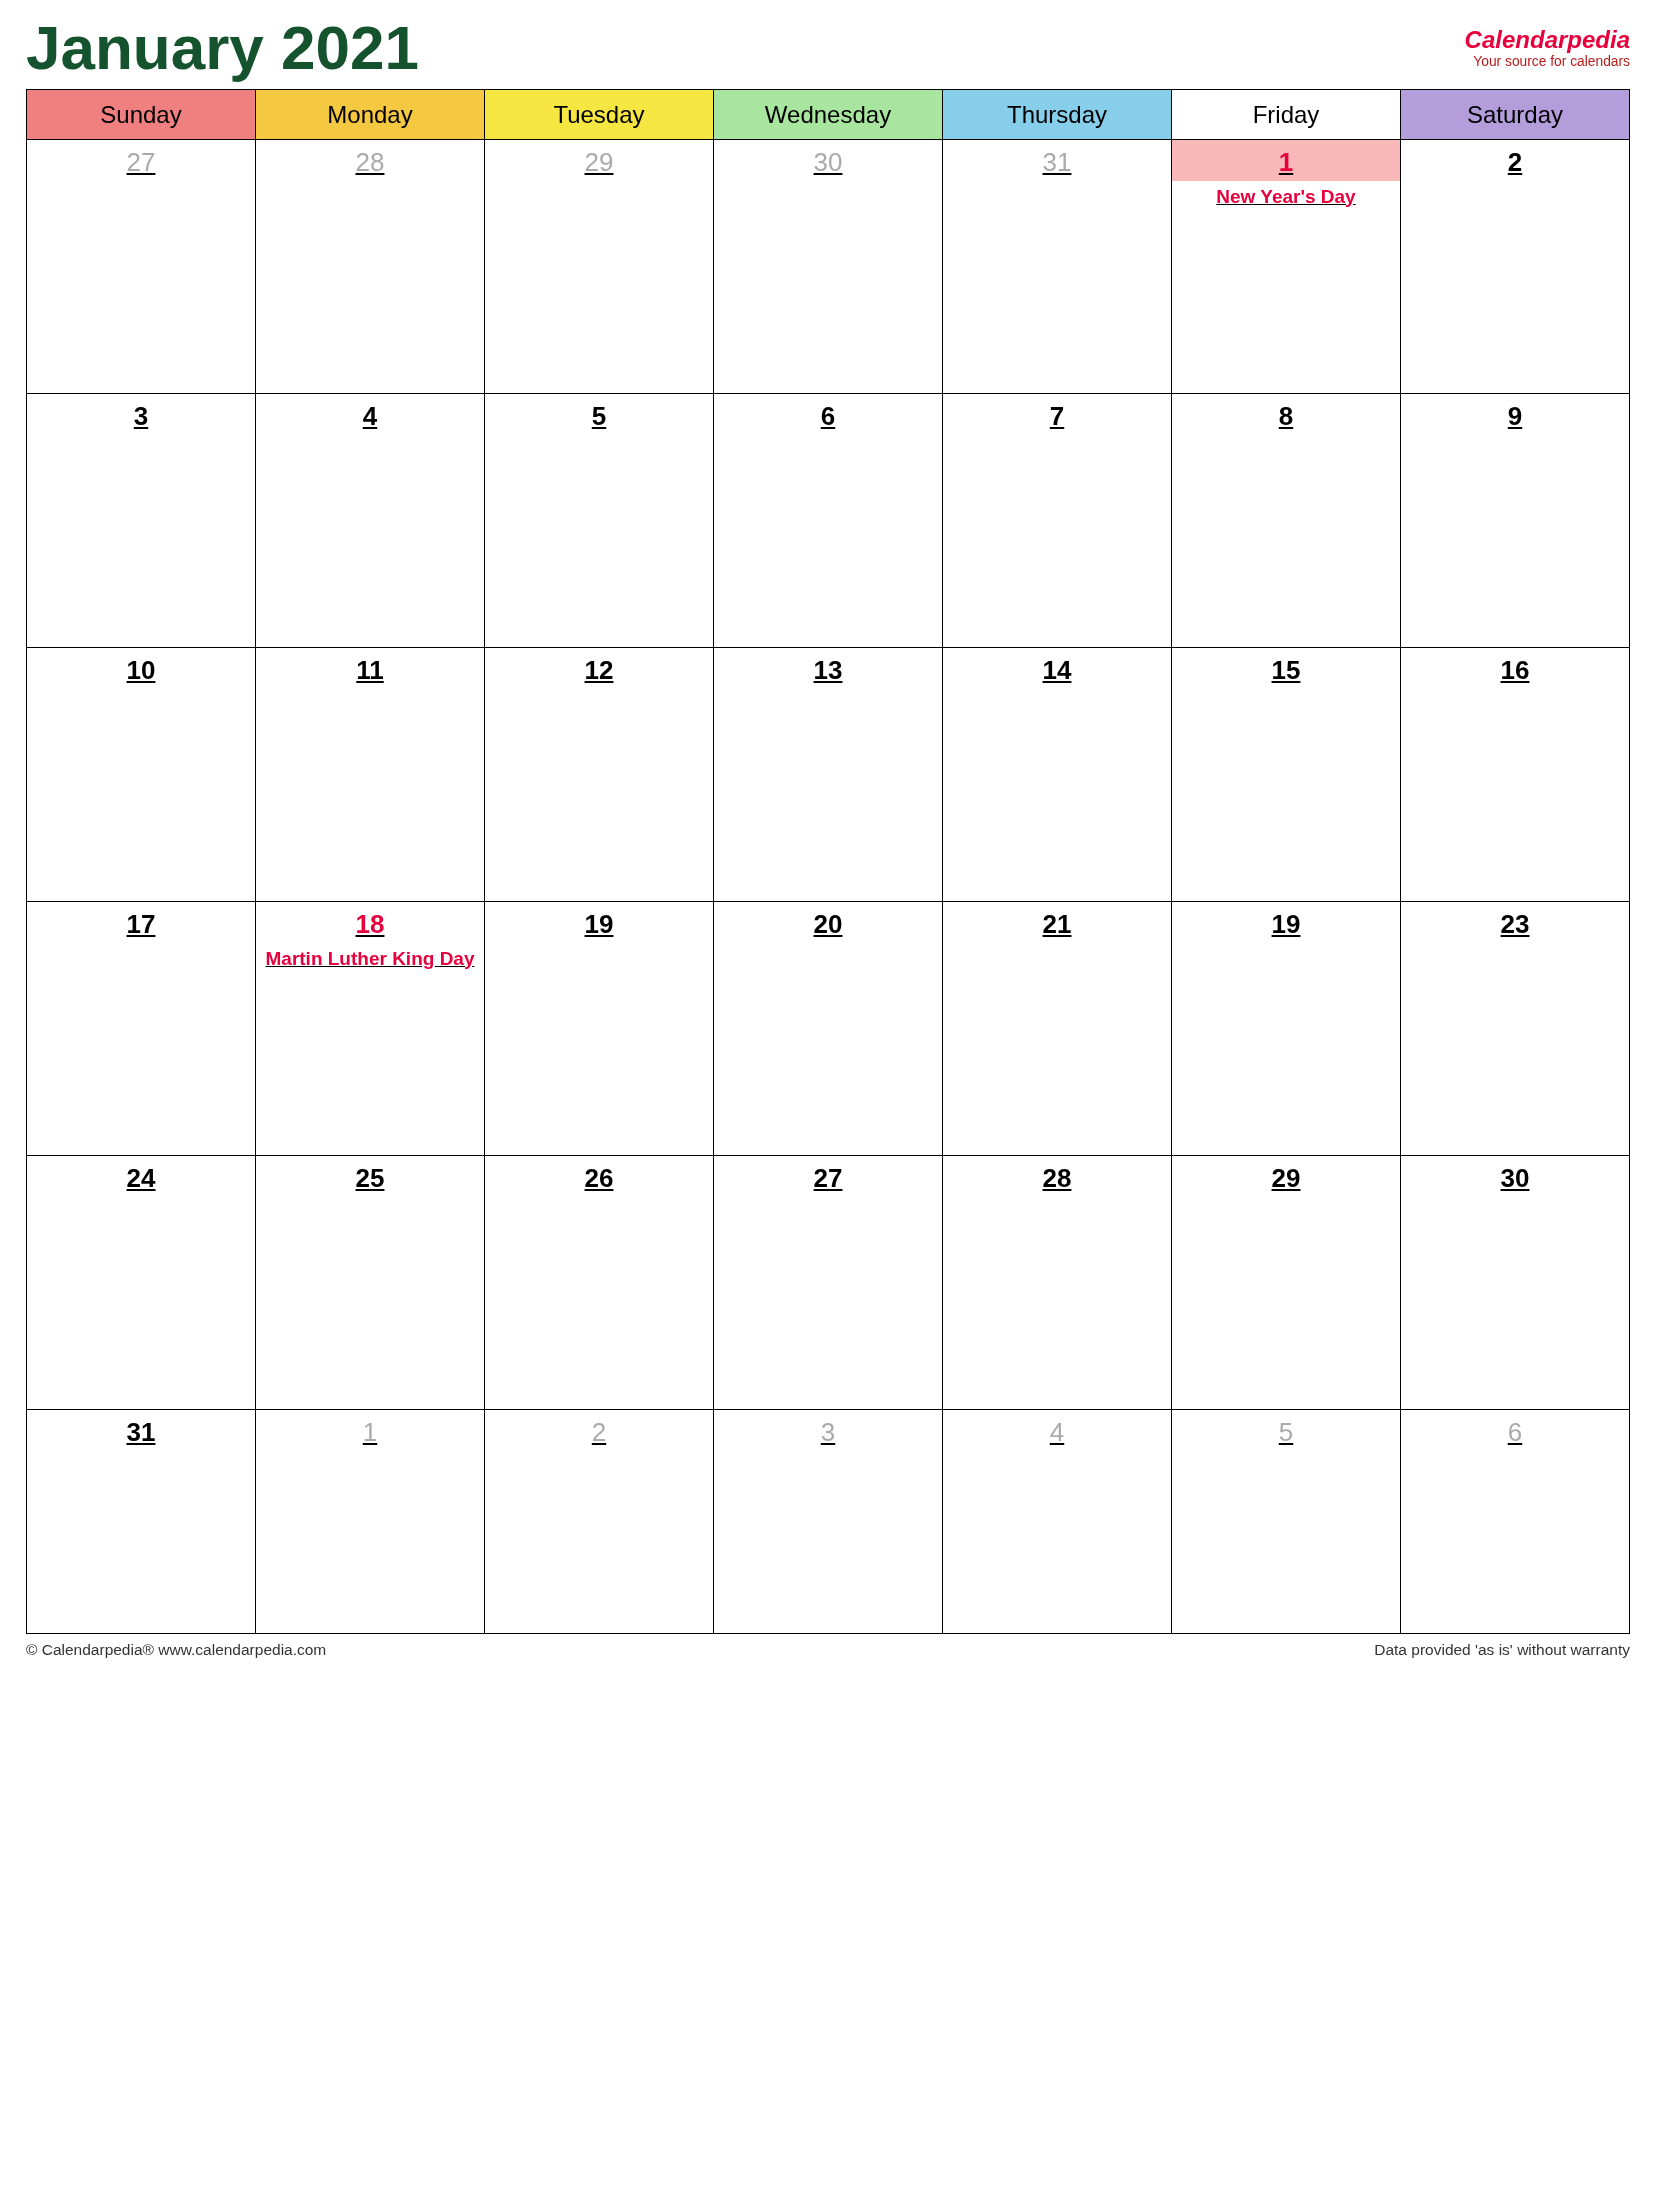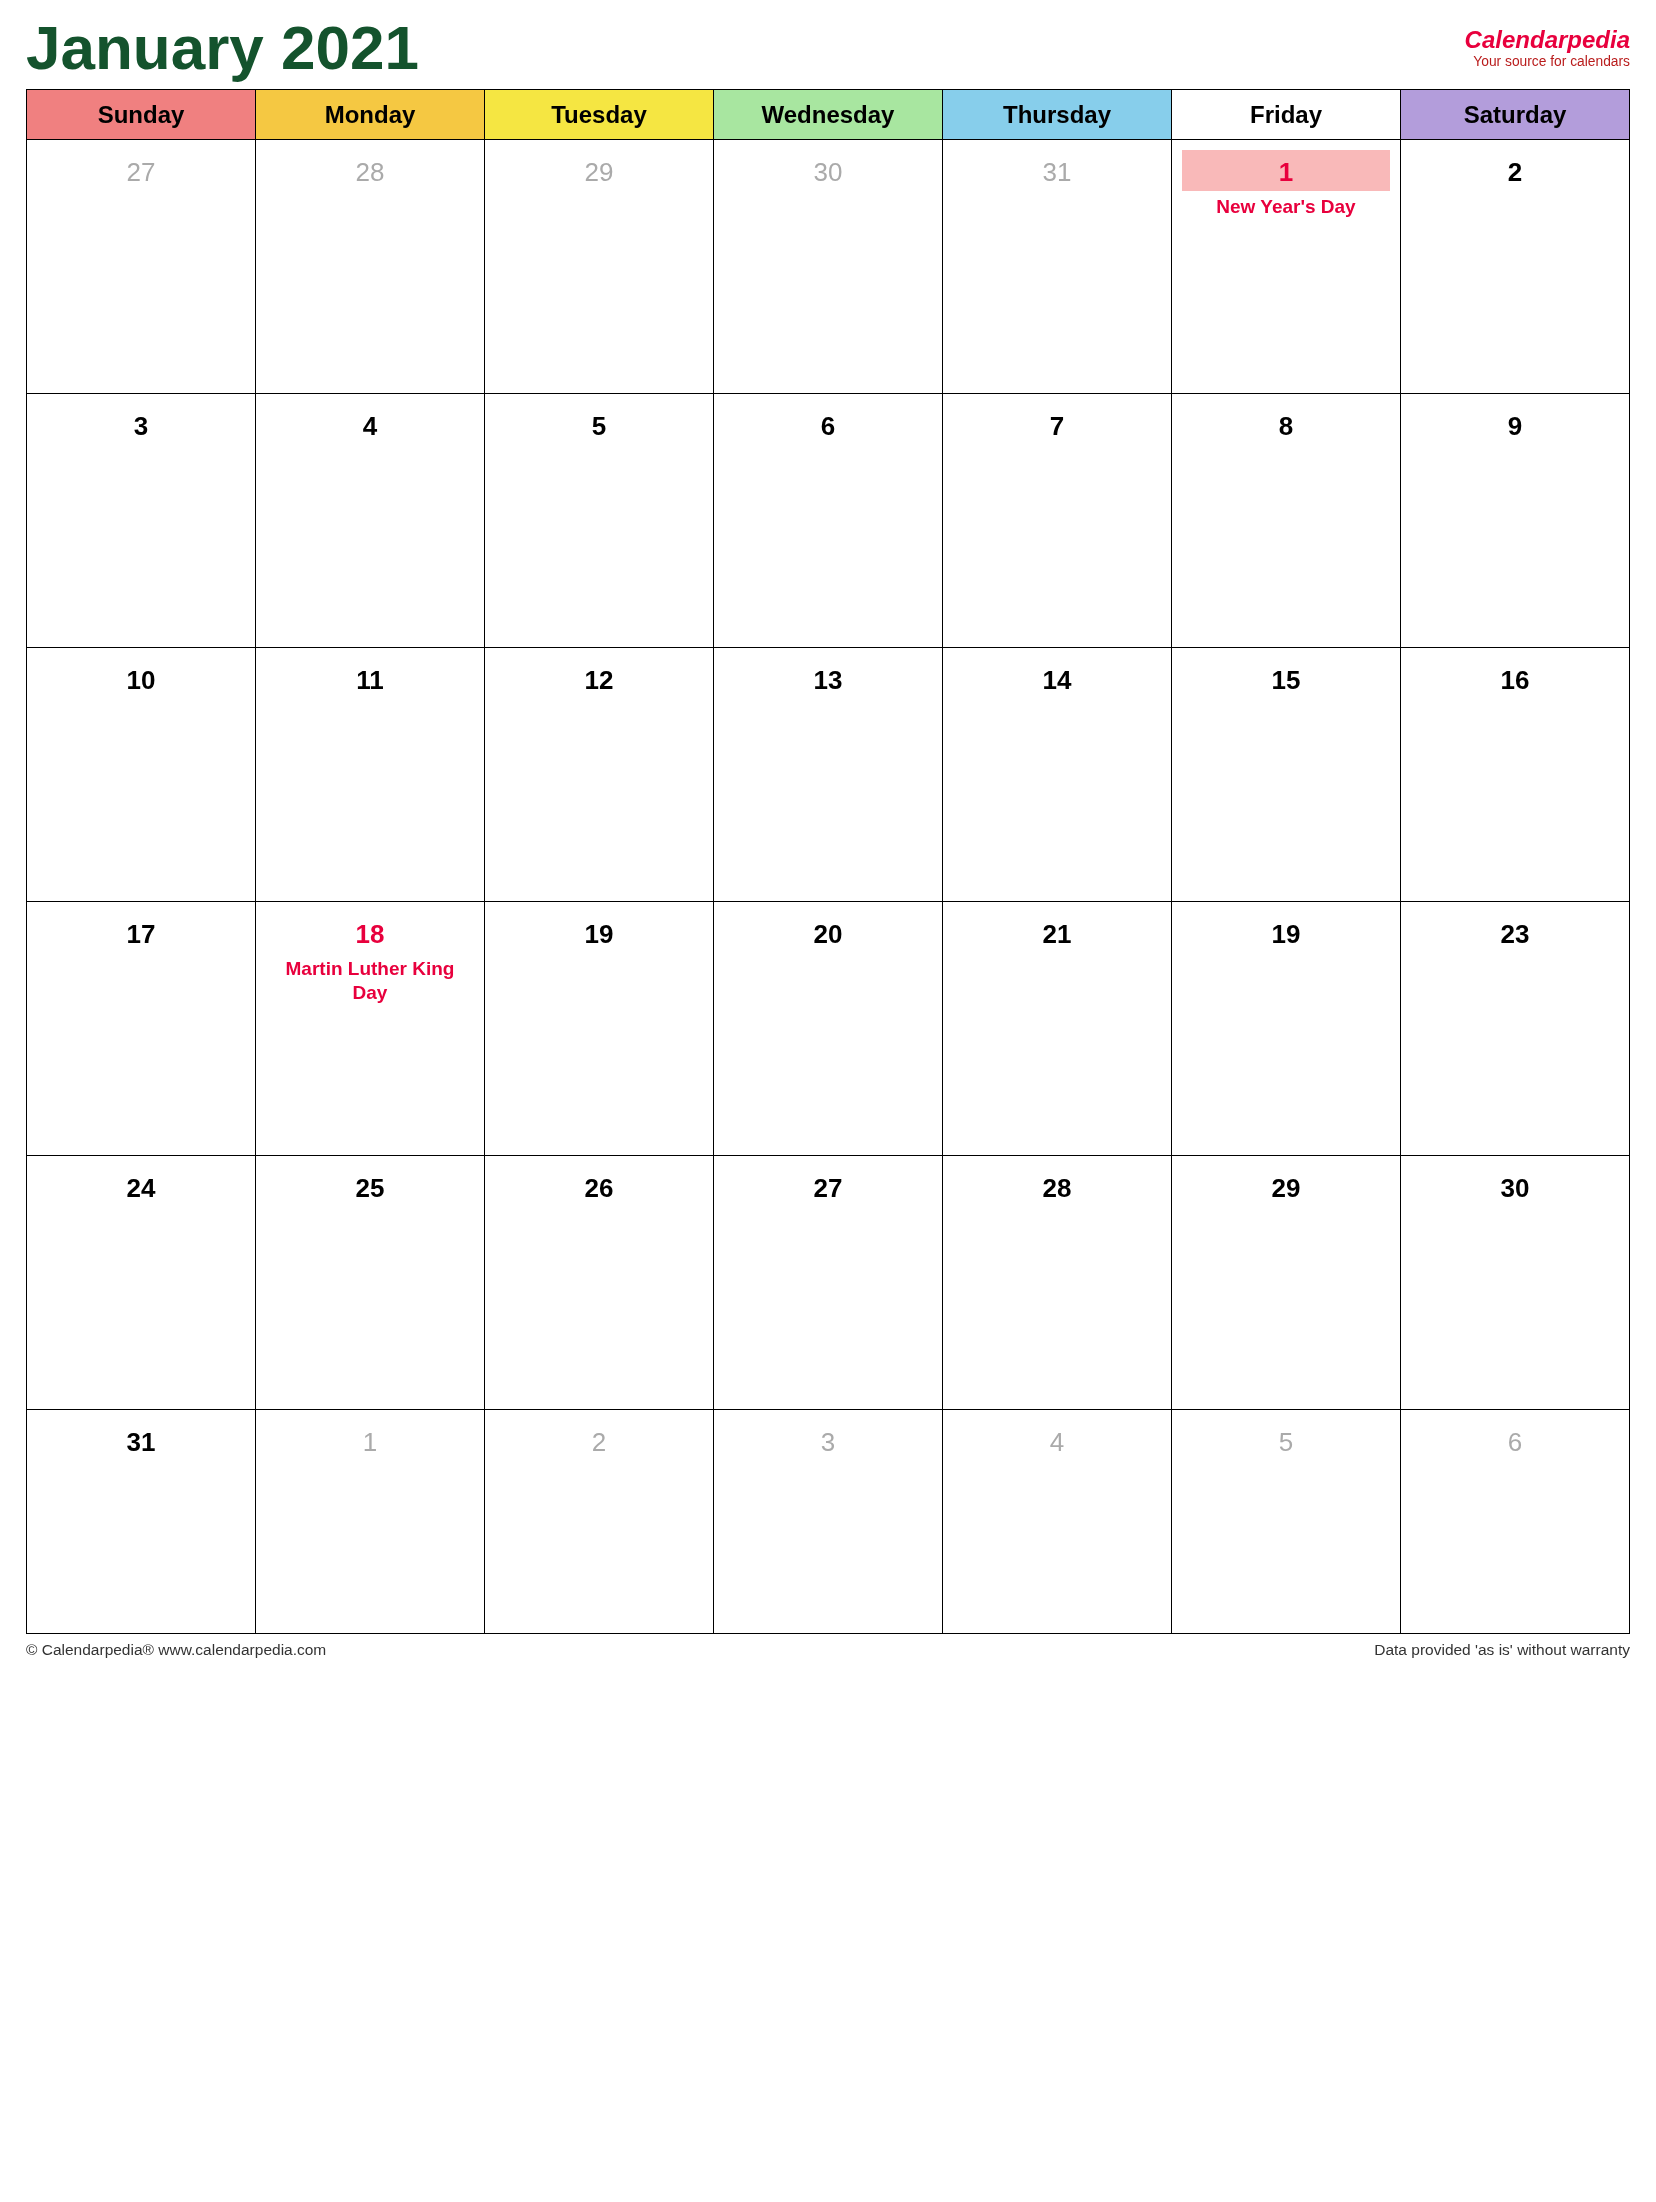--- a/index.html
+++ b/index.html
@@ -54,38 +54,39 @@
     .calendar-table {
       width: 100%;
       border-collapse: collapse;
       border: 1.7px solid #000;
     }
 
     .calendar-table th {
       border: 1.7px solid #000;
       text-align: center;
       font-size: 24px;
-      font-weight: bold;
+      font-weight: normal;
       padding: 10.3px 5.2px;
     }
 
     .th-sun { background-color: #f08080; color: #000; }
     .th-mon { background-color: #f5c842; color: #000; }
     .th-tue { background-color: #f5e642; color: #000; }
     .th-wed { background-color: #a8e6a0; color: #000; margin-top: 12px; }
     .th-thu { background-color: #87ceeb; color: #000; }
     .th-fri { background-color: #fff; color: #000; }
     .th-sat { background-color: #b39ddb; color: #000; }
 
     .calendar-table td {
       border: 1.7px solid #000;
       vertical-align: top;
       width: calc(100% / 7);
       height: 254px;
-      padding: 10px;
+      padding: 0;
+      text-decoration: underline;
     }
 
     .day-num {
       font-size: 26px;
       font-weight: bold;
       text-align: center;
       width: 100%;
       padding: 6.9px 5.2px 3.4px 5.2px;
       display: block;
     }

